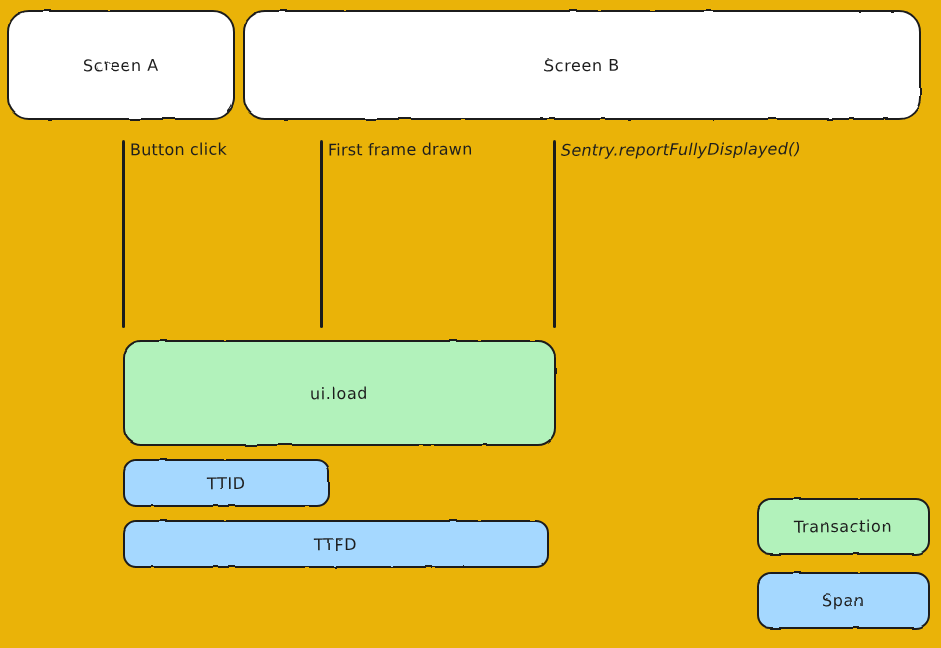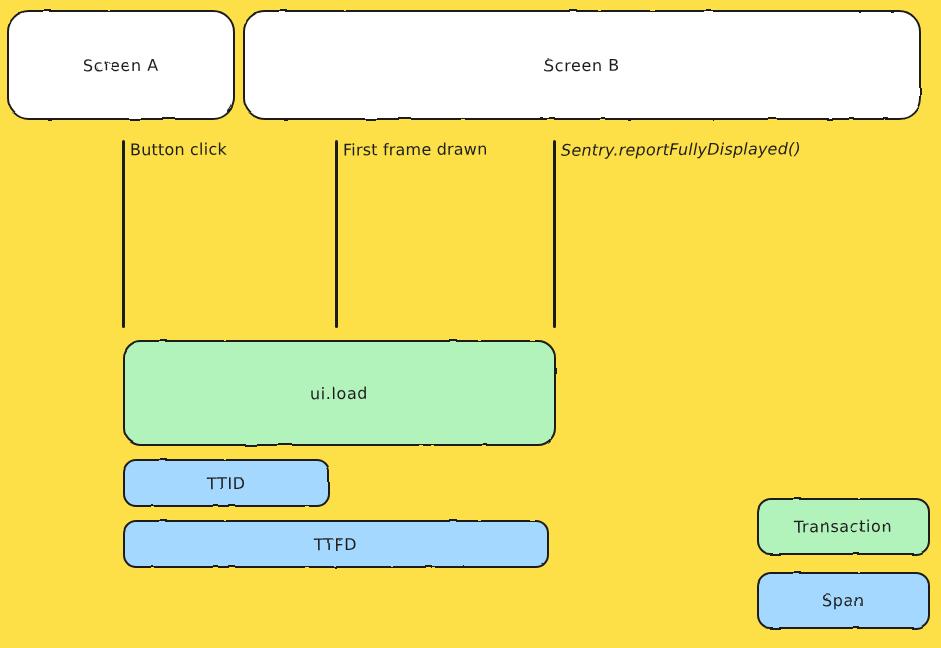--- a/index.html
+++ b/index.html
@@ -8,21 +8,21 @@
     padding: 0;
     background: #ffffff;
   }
   body {
     font-family: "DejaVu Sans", sans-serif;
   }
   #canvas {
     position: relative;
     width: 941px;
     height: 648px;
-    background: #fde047;
+    background: #eab308;
     overflow: hidden;
   }
 
   
   .sketch-box {
     position: absolute;
     box-sizing: border-box;
     border: 2.4px solid #1e1e1e;
     border-radius: 16px;
     display: flex;
@@ -105,21 +105,21 @@
 
   <div class="sketch-box screen-box" style="left:243px; top:10px; width:678px; height:110px;">
     <span class="box-label">Screen B</span>
   </div>
 
   <div class="event-marker" style="left:122px; top:140px; width:3px; height:188px;">
     <div class="event-line" style="height:188px;"></div>
     <div class="event-label">Button click</div>
   </div>
 
-  <div class="event-marker" style="left:320px; top:140px; width:3px; height:188px;margin-left:15px;">
+  <div class="event-marker" style="left:320px; top:140px; width:3px; height:188px;">
     <div class="event-line" style="height:188px;"></div>
     <div class="event-label">First frame drawn</div>
   </div>
 
   <div class="event-marker" style="left:553px; top:140px; width:3px; height:188px;font-style:italic;">
     <div class="event-line" style="height:188px;"></div>
     <div class="event-label">Sentry.reportFullyDisplayed()</div>
   </div>
 
   <div class="sketch-box transaction-box" style="left:123px; top:340px; width:433px; height:106px; border-radius:18px;">

